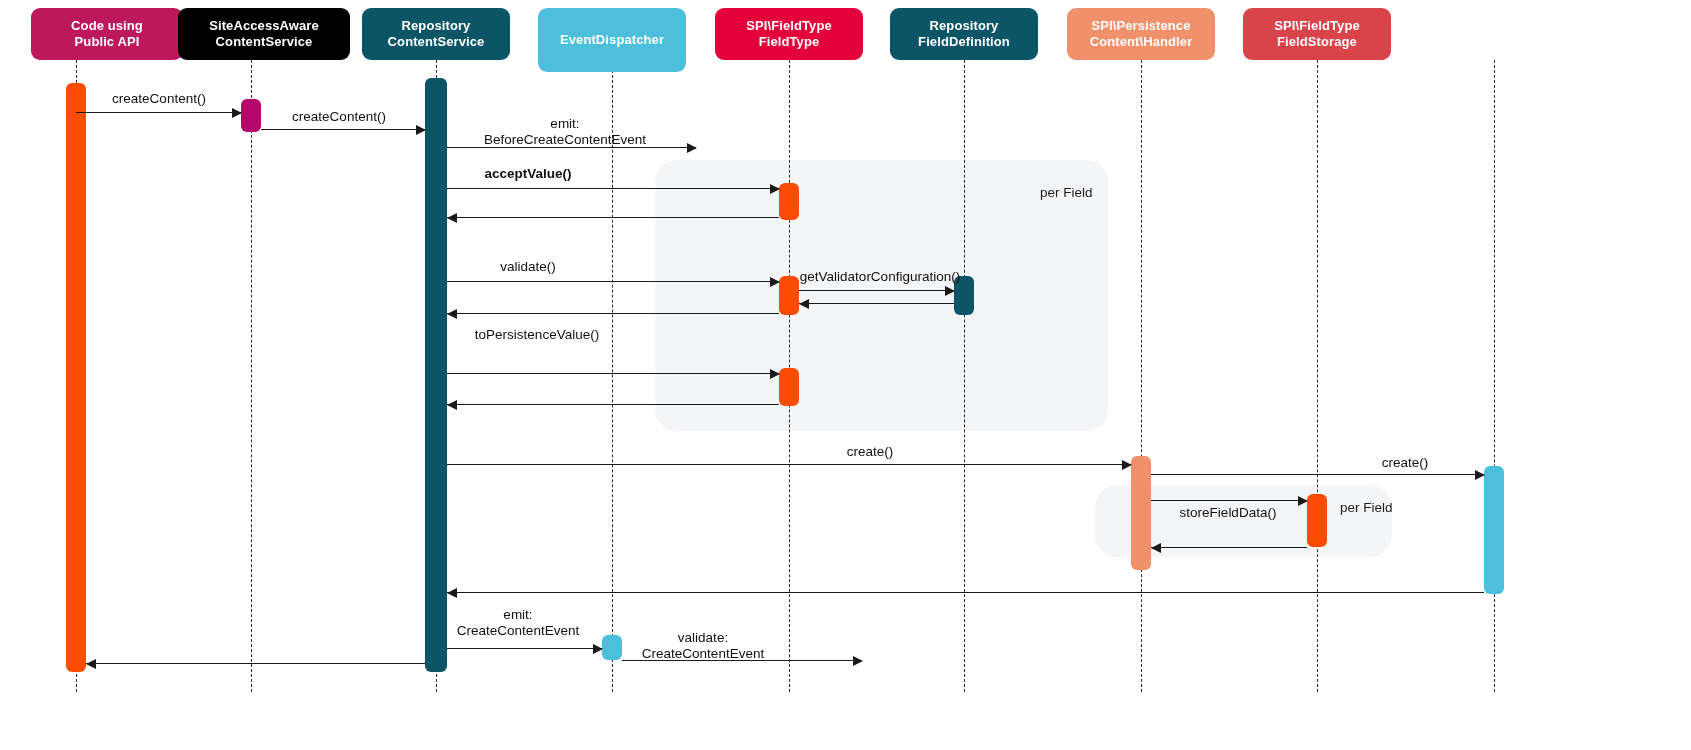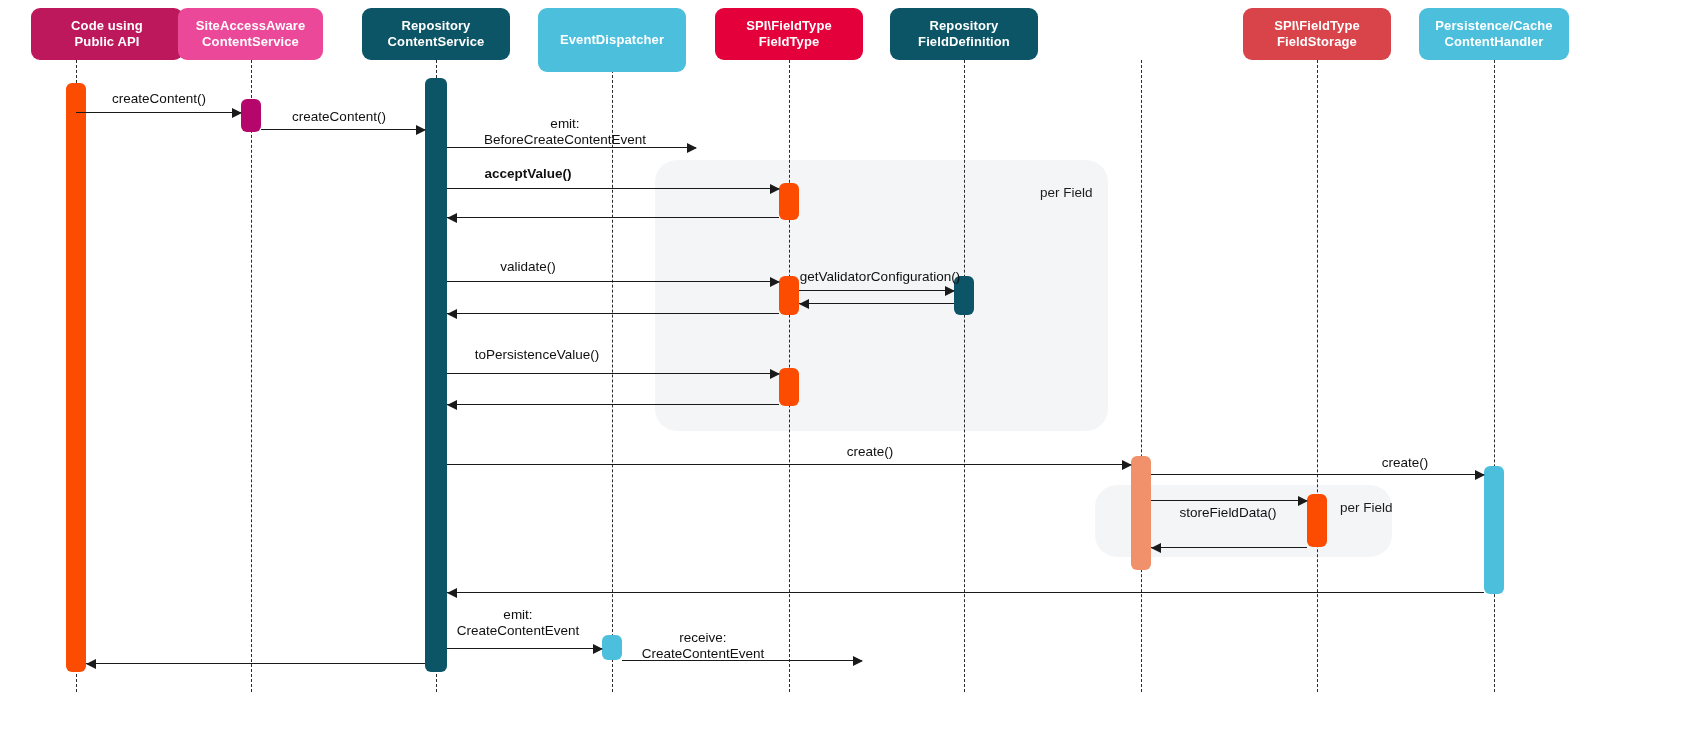--- a/index.html
+++ b/index.html
@@ -99,33 +99,33 @@
     <div class="lifeline" style="left: 251px; top: 60px; height: 632px;"></div>
     <div class="lifeline" style="left: 436px; top: 60px; height: 632px;"></div>
     <div class="lifeline" style="left: 612px; top: 60px; height: 632px;"></div>
     <div class="lifeline" style="left: 789px; top: 60px; height: 632px;"></div>
     <div class="lifeline" style="left: 964px; top: 60px; height: 632px;"></div>
     <div class="lifeline" style="left: 1141px; top: 60px; height: 632px;"></div>
     <div class="lifeline" style="left: 1317px; top: 60px; height: 632px;"></div>
     <div class="lifeline" style="left: 1494px; top: 60px; height: 632px;"></div>
     <div class="participant" style="left: 0px; top: 8px; width: 152px; height: 52px; background: #be185d; color: rgb(255, 255, 255); margin-left: 31px;">Code using
 Public API</div>
-    <div class="participant" style="left: 178px; top: 8px; width: 145px; height: 52px; background: #ec4899; color: rgb(255, 255, 255);">SiteAccessAware
+    <div class="participant" style="left: 178px; top: 8px; width: 172px; height: 52px; background: #000000; color: rgb(255, 255, 255);">SiteAccessAware
 ContentService</div>
     <div class="participant" style="left: 362px; top: 8px; width: 148px; height: 52px; background: rgb(12, 85, 102); color: rgb(255, 255, 255);">Repository
 ContentService</div>
     <div class="participant" style="left: 538px; top: 8px; width: 148px; height: 64px; background: rgb(76, 191, 221); color: rgb(255, 255, 255);">EventDispatcher</div>
     <div class="participant" style="left: 715px; top: 8px; width: 148px; height: 52px; background: rgb(228, 0, 58); color: rgb(255, 255, 255);">SPI\FieldType
 FieldType</div>
     <div class="participant" style="left: 890px; top: 8px; width: 148px; height: 52px; background: rgb(12, 85, 102); color: rgb(255, 255, 255);">Repository
 FieldDefinition</div>
+    <div class="participant" style="left: 1067px; top: 8px; width: 148px; height: 52px; background: rgb(240, 145, 107); color: rgb(255, 255, 255);">SPI\Persistence
+Content\Handler</div>
     <div class="participant" style="left: 1243px; top: 8px; width: 148px; height: 52px; background: rgb(217, 67, 74); color: rgb(255, 255, 255);">SPI\FieldType
 FieldStorage</div>
-    <div class="participant" style="left: 1419px; top: 8px; width: 150px; height: 52px; background: rgb(76, 191, 221); color: rgb(255, 255, 255);">Persistence/Cache
-ContentHandler</div>
     <div class="activation" style="left: 66px; top: 83px; width: 20px; height: 589px; background: rgb(252, 76, 2);"></div>
     <div class="activation" style="left: 241px; top: 99px; width: 20px; height: 33px; background: rgb(181, 7, 107);"></div>
     <div class="activation" style="left: 425px; top: 78px; width: 22px; height: 594px; background: rgb(12, 85, 102);"></div>
     <div class="activation" style="left: 779px; top: 183px; width: 20px; height: 37px; background: rgb(252, 76, 2);"></div>
     <div class="activation" style="left: 779px; top: 276px; width: 20px; height: 39px; background: rgb(252, 76, 2);"></div>
     <div class="activation" style="left: 954px; top: 276px; width: 20px; height: 39px; background: rgb(12, 85, 102);"></div>
     <div class="activation" style="left: 779px; top: 368px; width: 20px; height: 38px; background: rgb(252, 76, 2);"></div>
     <div class="activation" style="left: 1131px; top: 456px; width: 20px; height: 114px; background: rgb(240, 145, 107);"></div>
     <div class="activation" style="left: 1307px; top: 494px; width: 20px; height: 53px; background: rgb(252, 76, 2);"></div>
     <div class="activation" style="left: 1484px; top: 466px; width: 20px; height: 128px; background: rgb(76, 191, 221);"></div>
@@ -150,21 +150,21 @@
     <div class="msg-label" style="left: 528px; top: 259px;">validate()</div>
     <div class="msg-line" style="left: 799px; top: 290px; width: 155px;"></div>
     <div class="arrowhead right" style="top: 285.8px; left: 945px;"></div>
     <div class="msg-label" style="left: 880px; top: 269px; text-align: right;">getValidatorConfiguration()</div>
     <div class="msg-line" style="left: 799px; top: 303px; width: 155px;"></div>
     <div class="arrowhead left" style="top: 298.8px; left: 799px;"></div>
     <div class="msg-line" style="left: 447px; top: 313px; width: 332px;"></div>
     <div class="arrowhead left" style="top: 308.8px; left: 447px;"></div>
     <div class="msg-line" style="left: 447px; top: 373px; width: 332px;"></div>
     <div class="arrowhead right" style="top: 368.8px; left: 770px;"></div>
-    <div class="msg-label" style="left: 537px; top: 347px;">toPersistenceValue()</div>
+    <div class="msg-label" style="left: 537px; top: 327px;">toPersistenceValue()</div>
     <div class="msg-line" style="left: 447px; top: 404px; width: 332px;"></div>
     <div class="arrowhead left" style="top: 399.8px; left: 447px;"></div>
     <div class="msg-line" style="left: 447px; top: 464px; width: 684px;"></div>
     <div class="arrowhead right" style="top: 459.8px; left: 1122px;"></div>
     <div class="msg-label" style="left: 870px; top: 444px;">create()</div>
     <div class="msg-line" style="left: 1151px; top: 474px; width: 333px;"></div>
     <div class="arrowhead right" style="top: 469.8px; left: 1475px;"></div>
     <div class="msg-label" style="left: 1405px; top: 455px;">create()</div>
     <div class="msg-line" style="left: 1151px; top: 500px; width: 156px;"></div>
     <div class="arrowhead right" style="top: 495.8px; left: 1298px;"></div>
@@ -172,17 +172,17 @@
     <div class="msg-line" style="left: 1151px; top: 547px; width: 156px;"></div>
     <div class="arrowhead left" style="top: 542.8px; left: 1151px;"></div>
     <div class="msg-line" style="left: 447px; top: 592px; width: 1037px;"></div>
     <div class="arrowhead left" style="top: 587.8px; left: 447px;"></div>
     <div class="msg-line" style="left: 447px; top: 648px; width: 155px;"></div>
     <div class="arrowhead right" style="top: 643.8px; left: 593px;"></div>
     <div class="msg-label" style="left: 518px; top: 607px;">emit:
 CreateContentEvent</div>
     <div class="msg-line" style="left: 622px; top: 660px; width: 240px;"></div>
     <div class="arrowhead right" style="top: 655.8px; left: 853px;"></div>
-    <div class="msg-label" style="left: 703px; top: 630px;">receive:
+    <div class="msg-label" style="left: 703px; top: 630px;">validate:
 CreateContentEvent</div>
     <div class="msg-line" style="left: 86px; top: 663px; width: 339px;"></div>
     <div class="arrowhead left" style="top: 658.8px; left: 86px;"></div>
   </div>
 
 </body></html>

